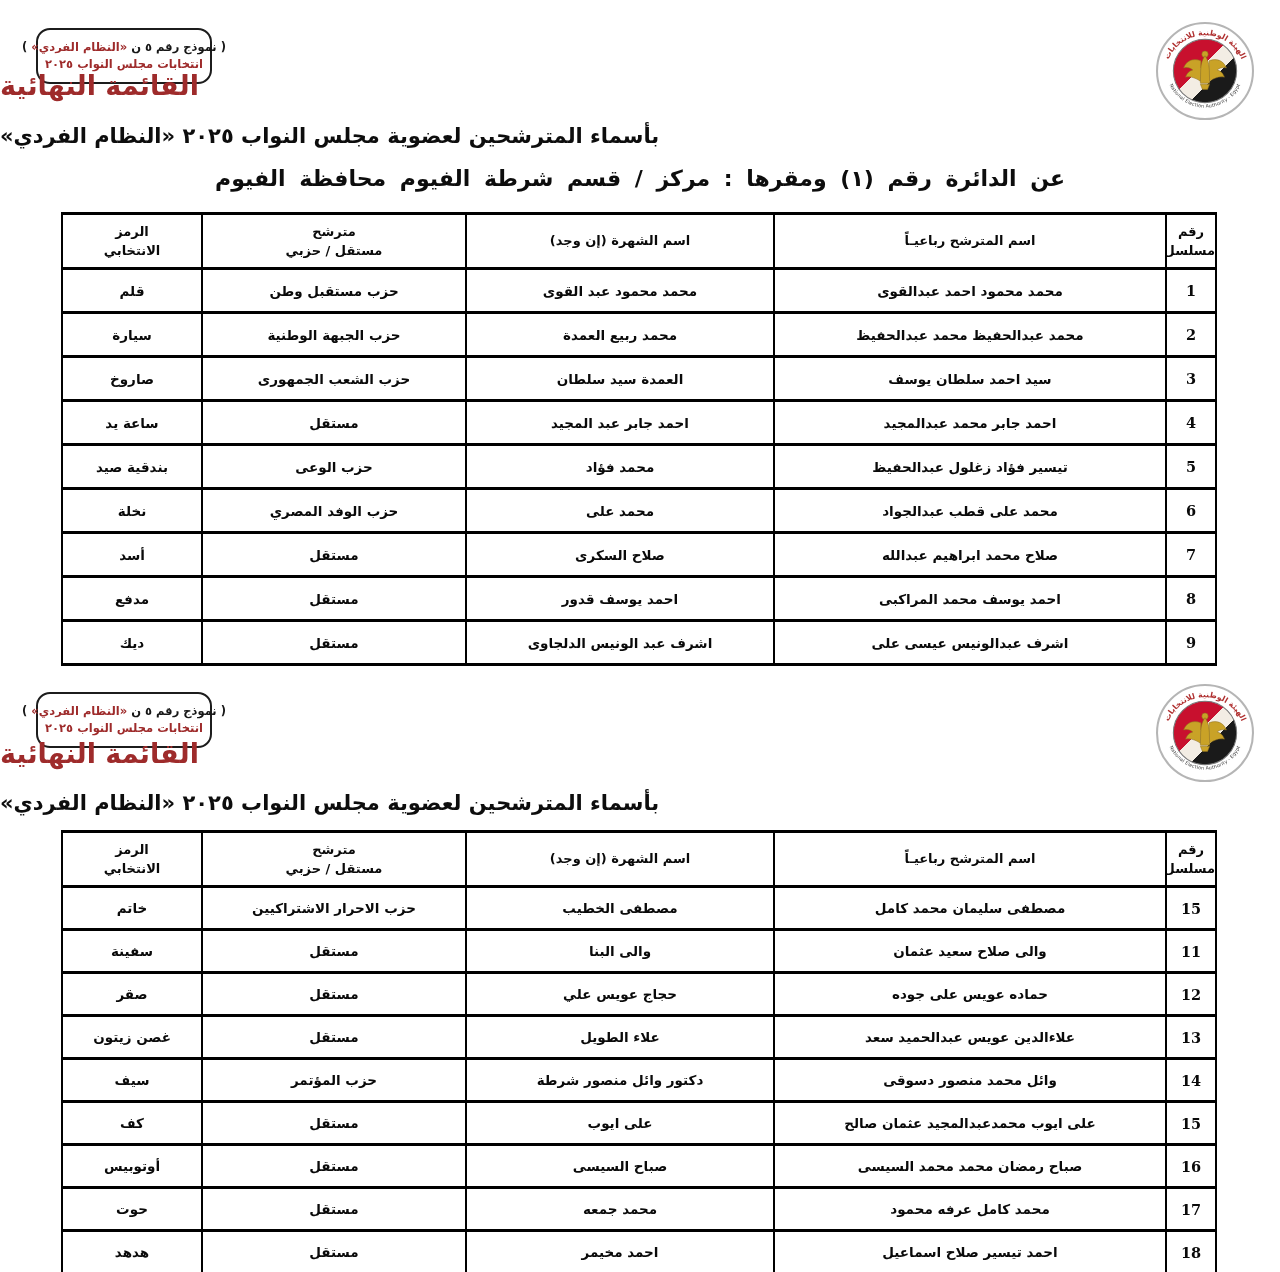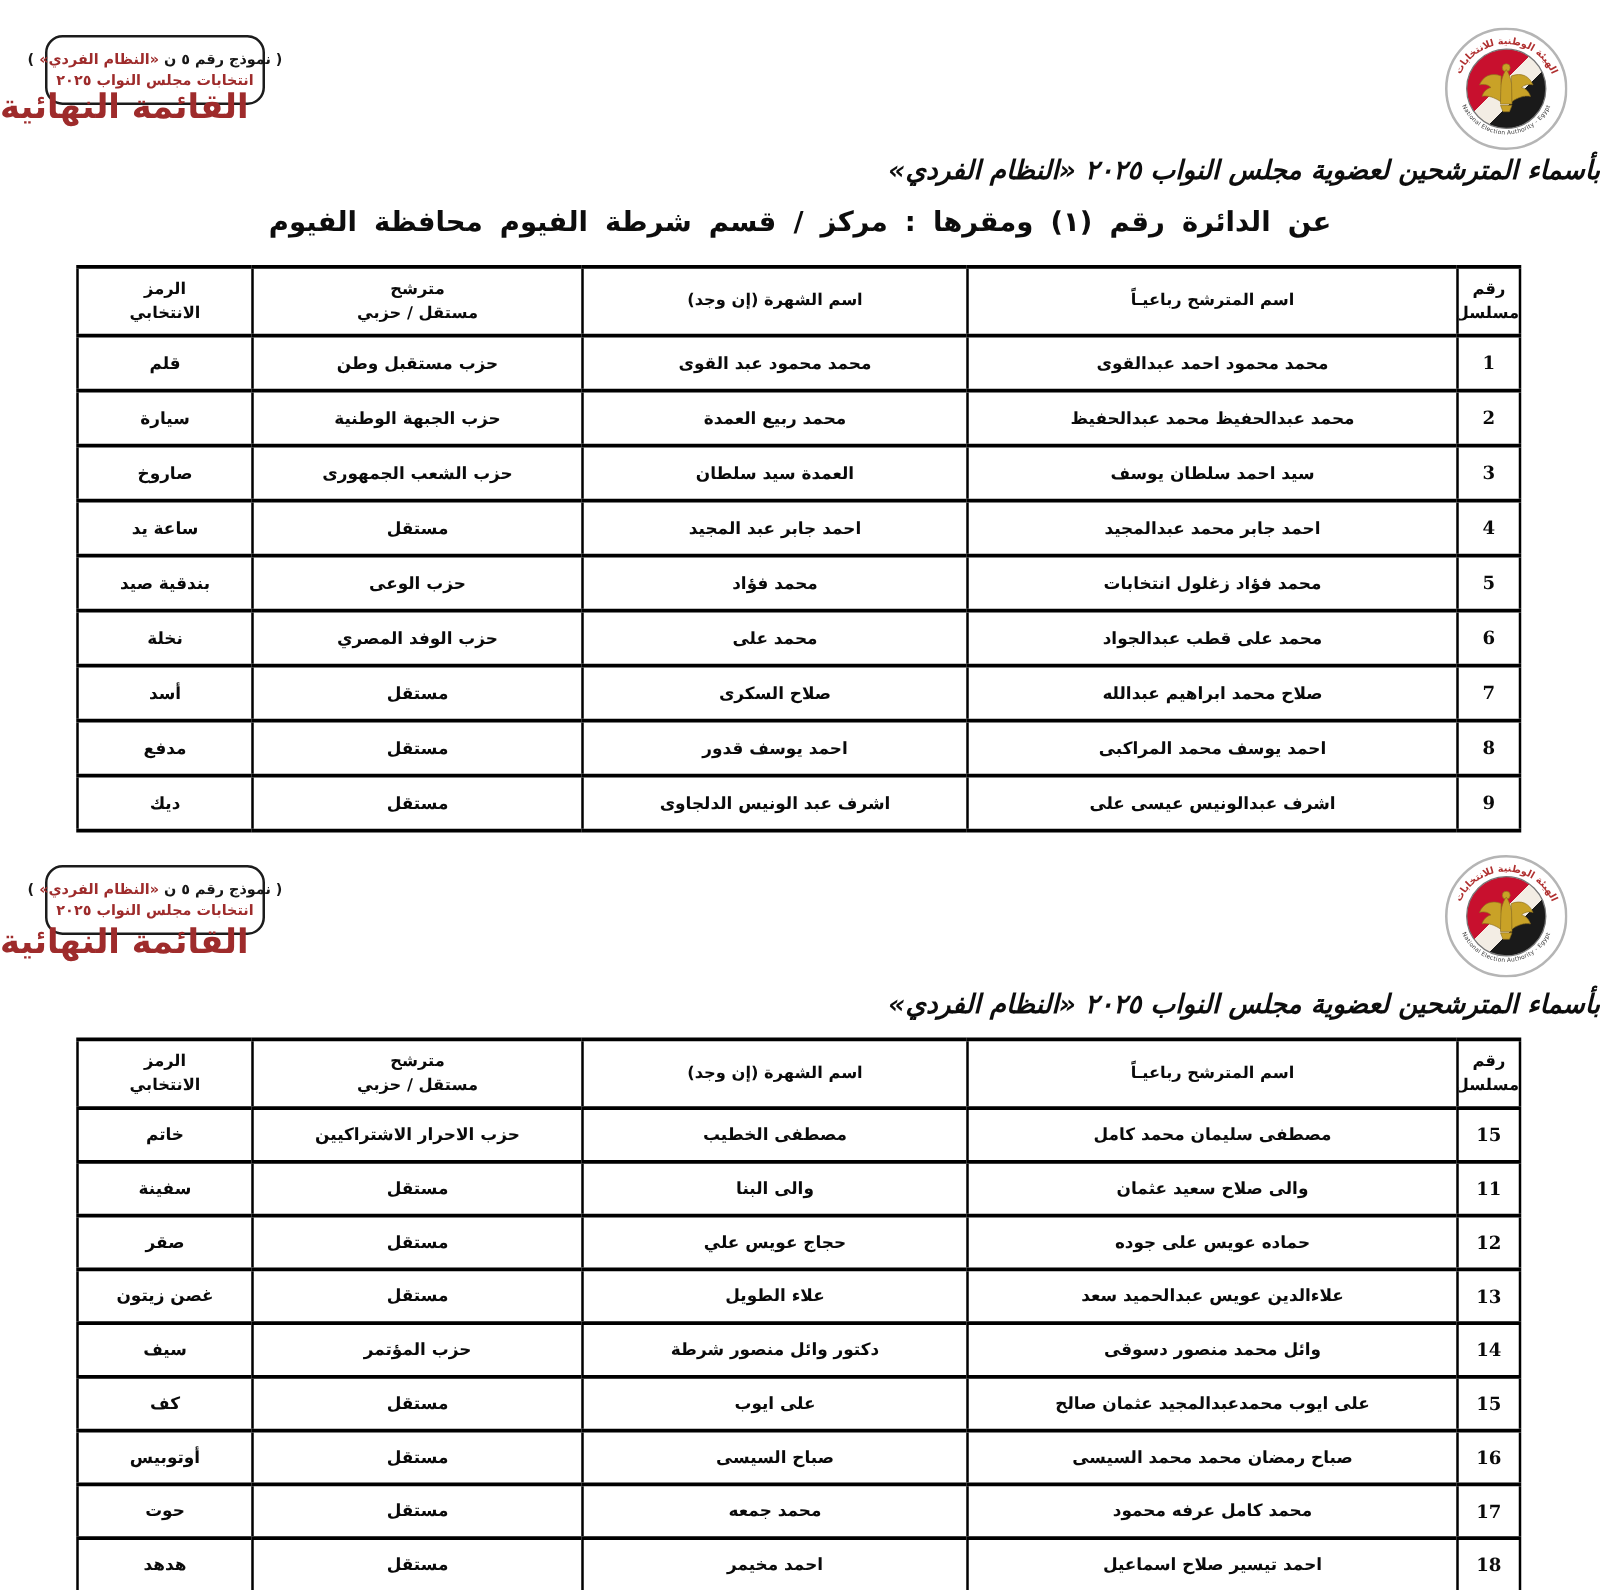--- a/index.html
+++ b/index.html
@@ -33,22 +33,22 @@
   .sec-head.second .nea-logo { top:18px; }
 
   .title-main {
     position:absolute; width:100%; text-align:left;
     color:#9e2b2b; font-size:27px; font-weight:bold; letter-spacing:0.5px;
   }
   .sec-head.first  .title-main { top:70px; }
   .sec-head.second .title-main { top:72px; }
 
   .title-sub {
-    position:absolute; width:100%; text-align:right;
-    color:#0d0d0d; font-size:21px; font-weight:bold;font-style:italic;
+    position:absolute; width:100%; text-align:left;
+    color:#0d0d0d; font-size:21px; font-weight:bold;
   }
   .sec-head.first  .title-sub { top:124px; }
   .sec-head.second .title-sub { top:125px; }
 
   .title-district {
     position:absolute; width:100%; text-align:center;
     color:#0d0d0d; font-size:22px; font-weight:bold; word-spacing:6px;
   }
   .sec-head.first .title-district { top:166px; }
 
@@ -163,21 +163,21 @@
         </tr>
         <tr>
           <td class="c-serial">4</td>
           <td class="c-name">احمد جابر محمد عبدالمجيد</td>
           <td class="c-alias">احمد جابر عبد المجيد</td>
           <td class="c-affiliation">مستقل</td>
           <td class="c-symbol">ساعة يد</td>
         </tr>
         <tr>
           <td class="c-serial">5</td>
-          <td class="c-name">محمد فؤاد زغلول انتخابات</td>
+          <td class="c-name">تيسير فؤاد زغلول عبدالحفيظ</td>
           <td class="c-alias">محمد فؤاد</td>
           <td class="c-affiliation">حزب الوعى</td>
           <td class="c-symbol">بندقية صيد</td>
         </tr>
         <tr>
           <td class="c-serial">6</td>
           <td class="c-name">محمد على قطب عبدالجواد</td>
           <td class="c-alias">محمد على</td>
           <td class="c-affiliation">حزب الوفد المصري</td>
           <td class="c-symbol">نخلة</td>

